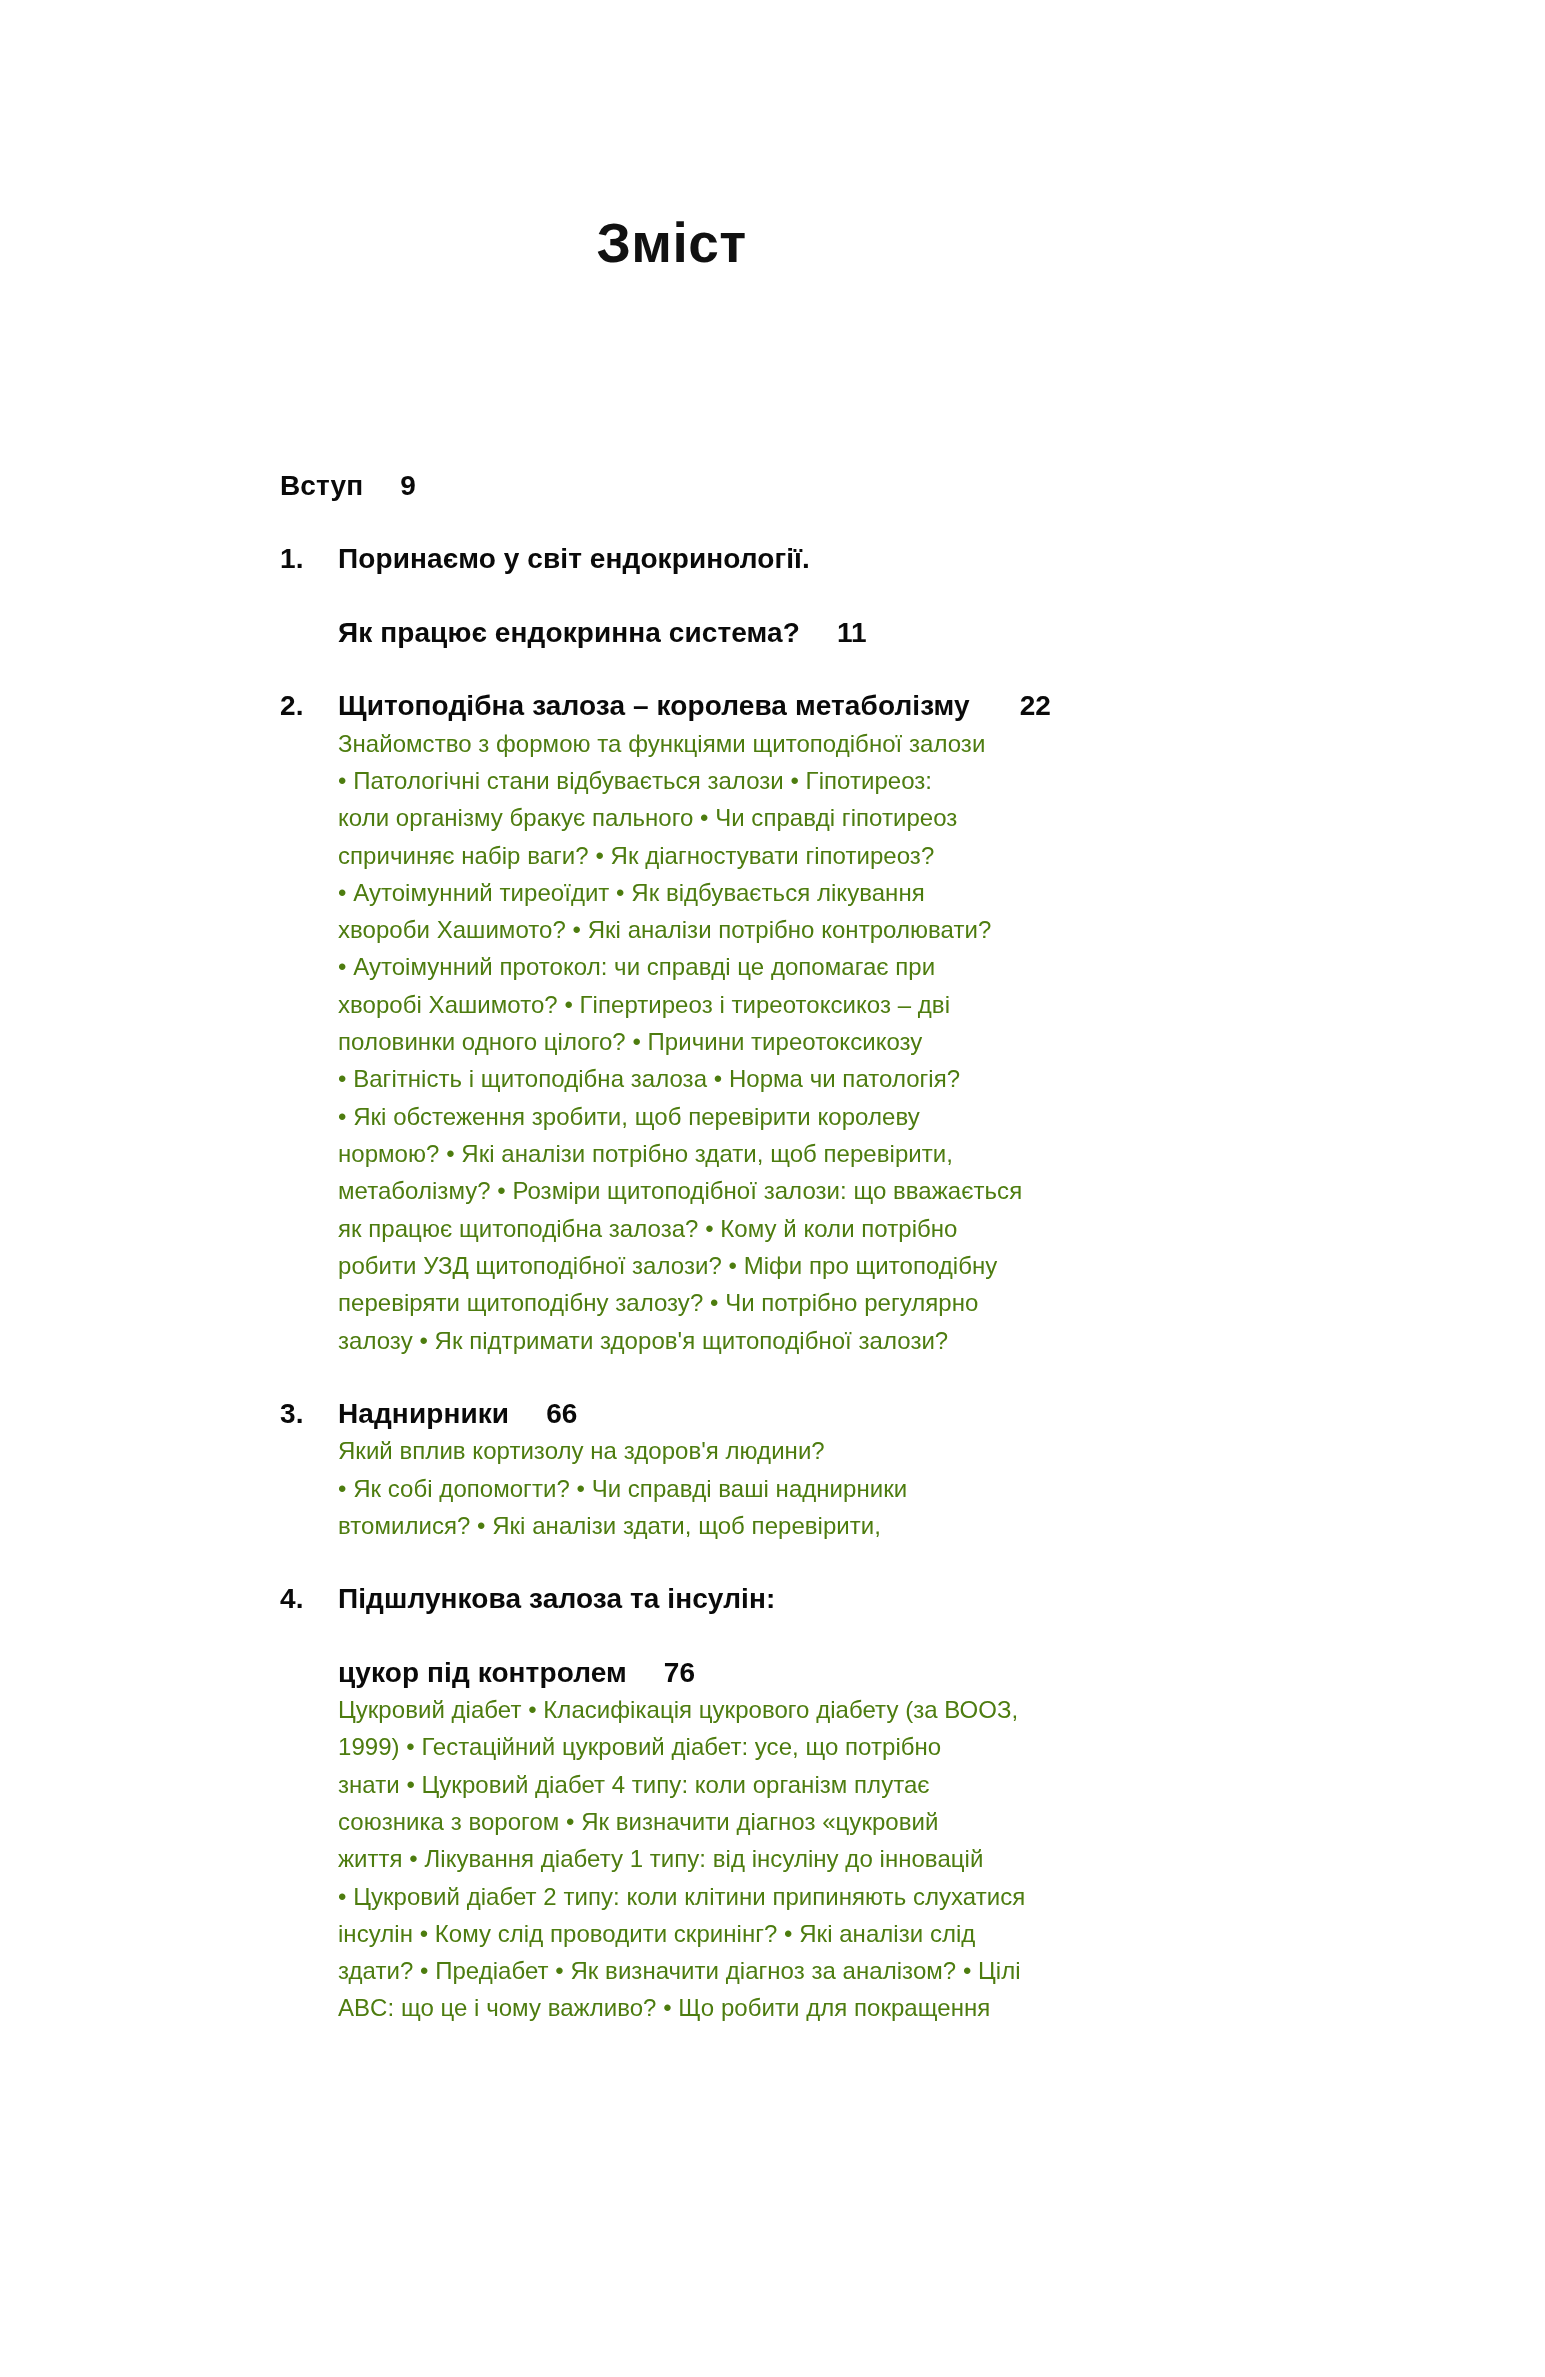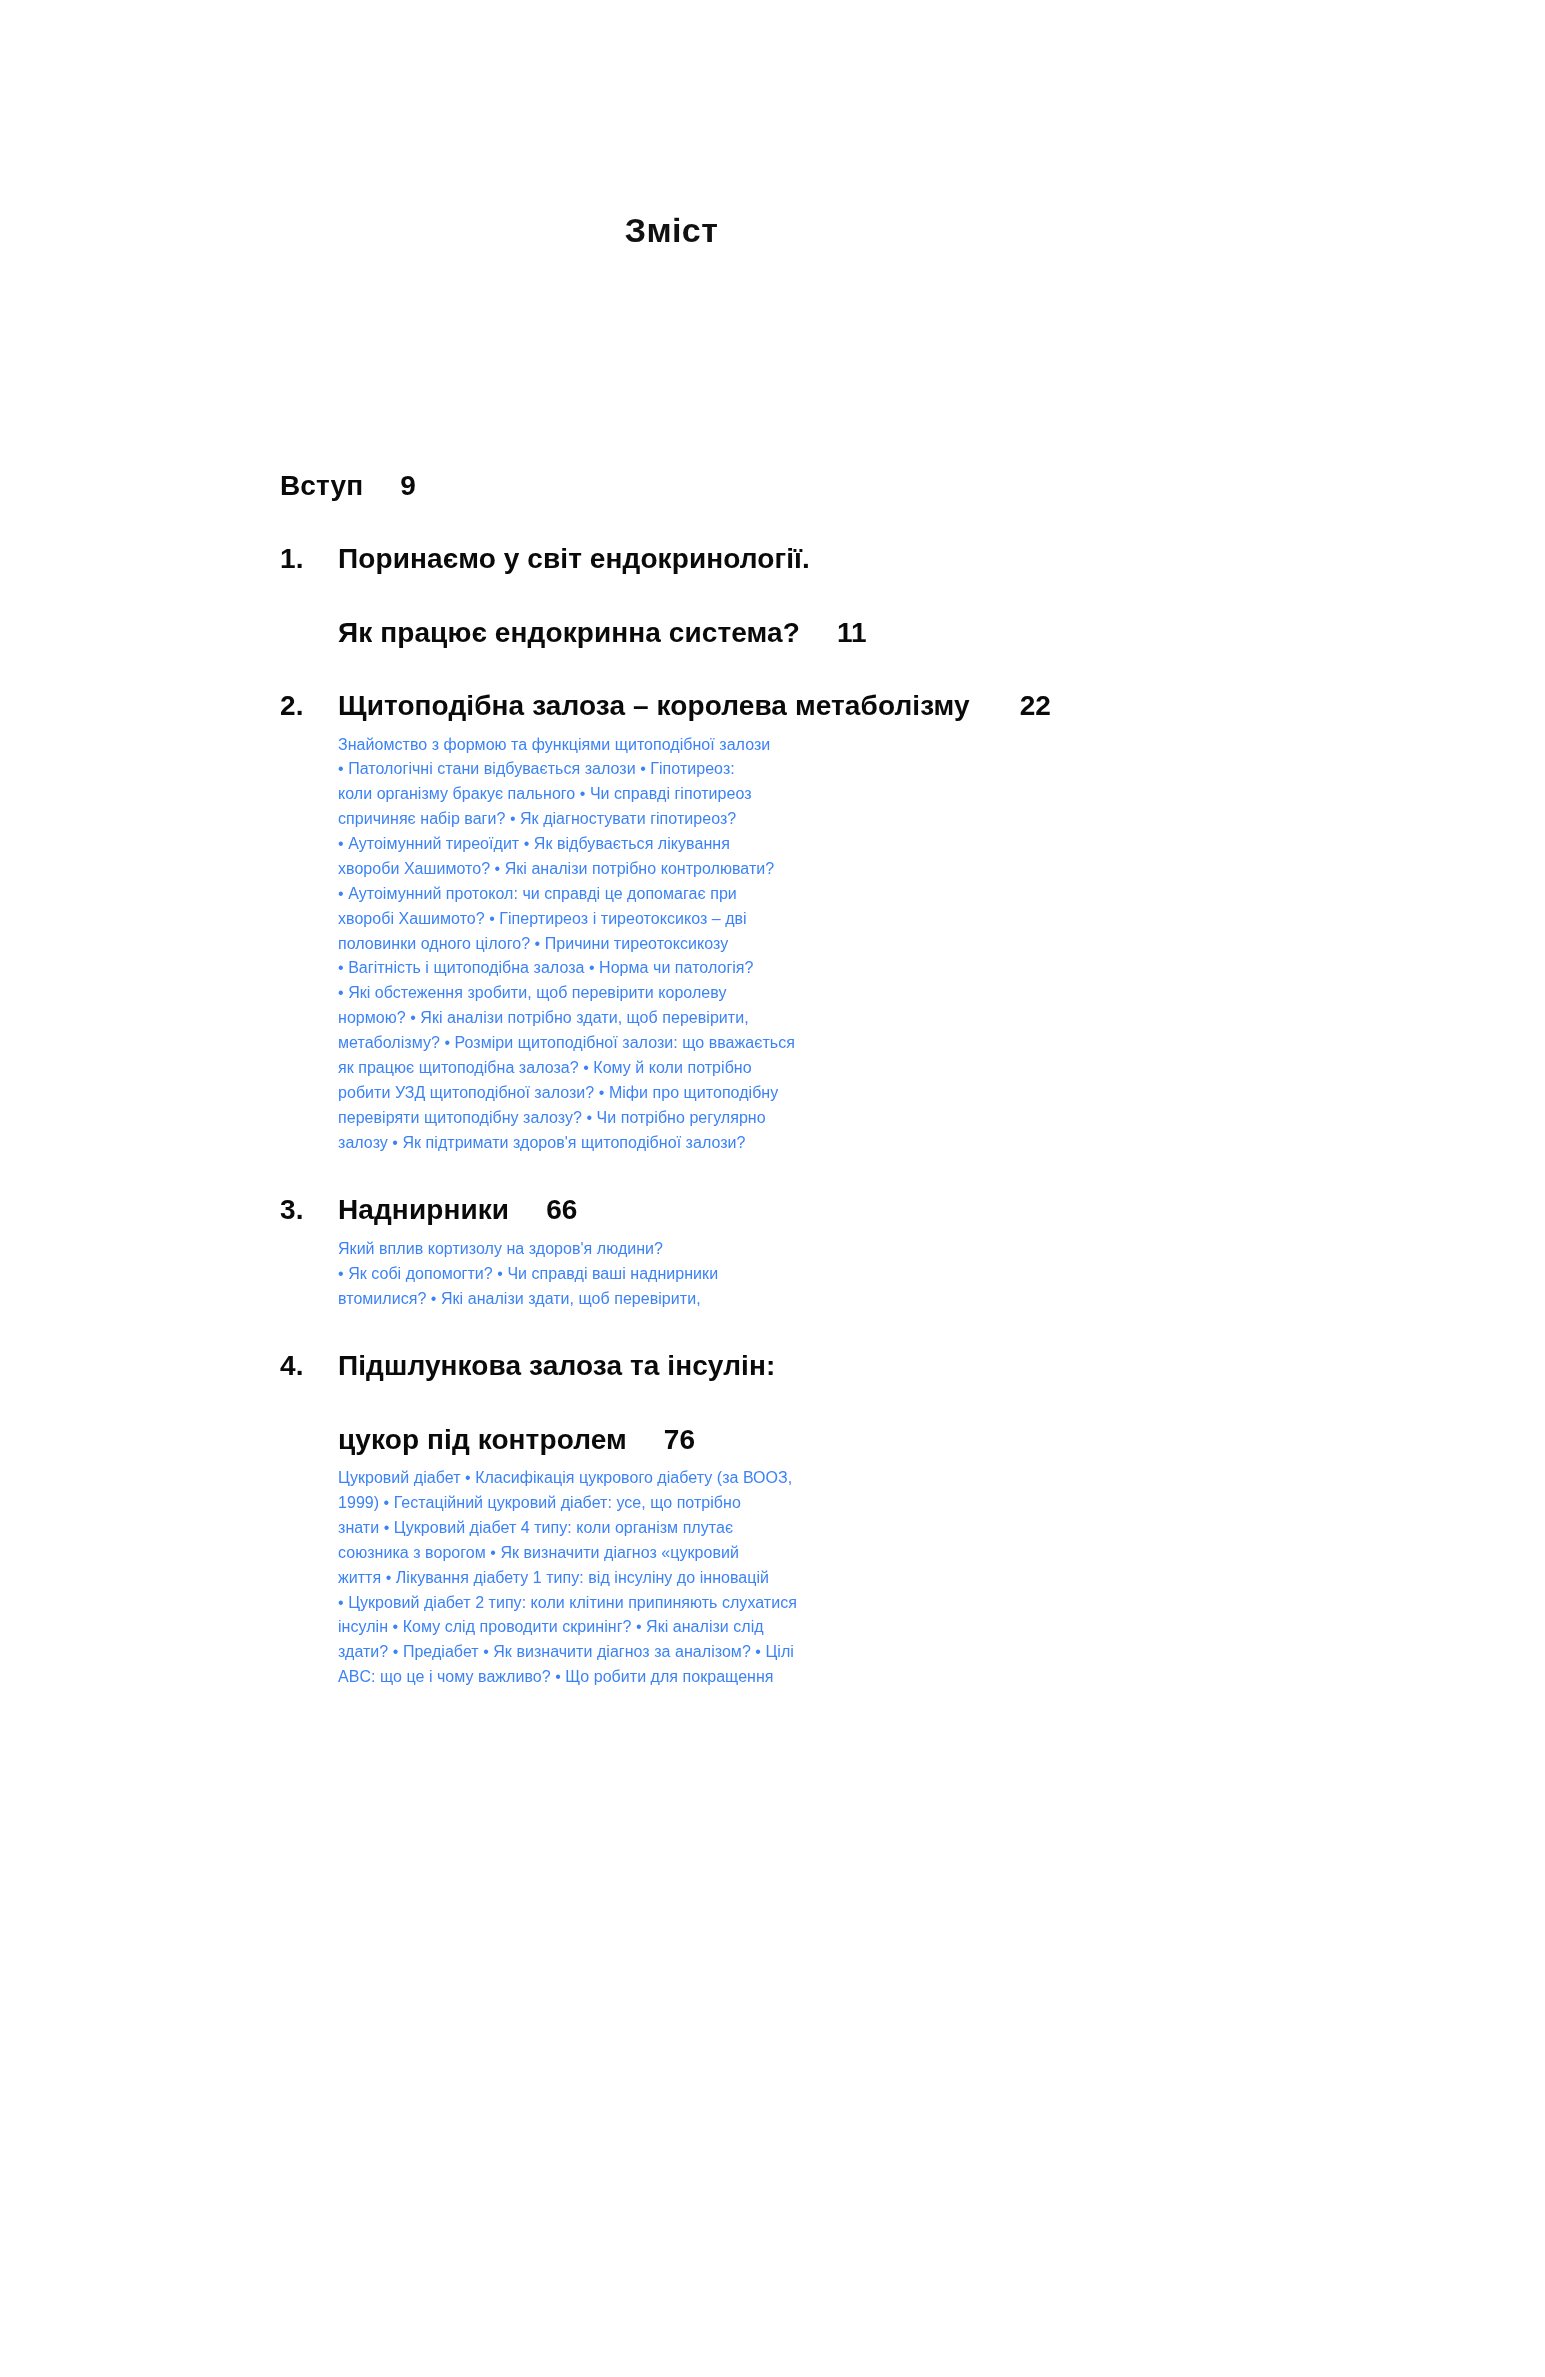--- a/index.html
+++ b/index.html
@@ -19,21 +19,21 @@
     overflow: hidden;
   }
 
   
   .toc-title {
     position: absolute;
     top: 211px;
     left: 0;
     width: 1343px;
     text-align: center;
-    font-size: 34px;
+    font-size: 55px;
     font-weight: 700;
     letter-spacing: 0.4px;
     color: #111111;
   }
 
   
   .toc-list {
     position: absolute;
     top: 431px;
     left: 280px;
@@ -74,26 +74,25 @@
     font-size: 28px;
     color: #0a0a0a;
   }
   .gap-md { display: inline-block; width: 37px; }
   .gap-lg { display: inline-block; width: 50px; }
 
   
   .entry-head.nonum { padding-left: 0; }
 
   .entry-body {
-    margin-top: 8px;
     padding-left: 58px;
-    font-size: 16px;
+    font-size: 24px;
     font-weight: 400;
     line-height: 1.555;
-    color: #3b82f6;
+    color: #4d7c0f;
     letter-spacing: 0.04px;
     max-width: 990px;
   }
   .body-line { display: block; white-space: nowrap; }
 </style>
 </head>
 <body>
 
 <div class="page">
 

